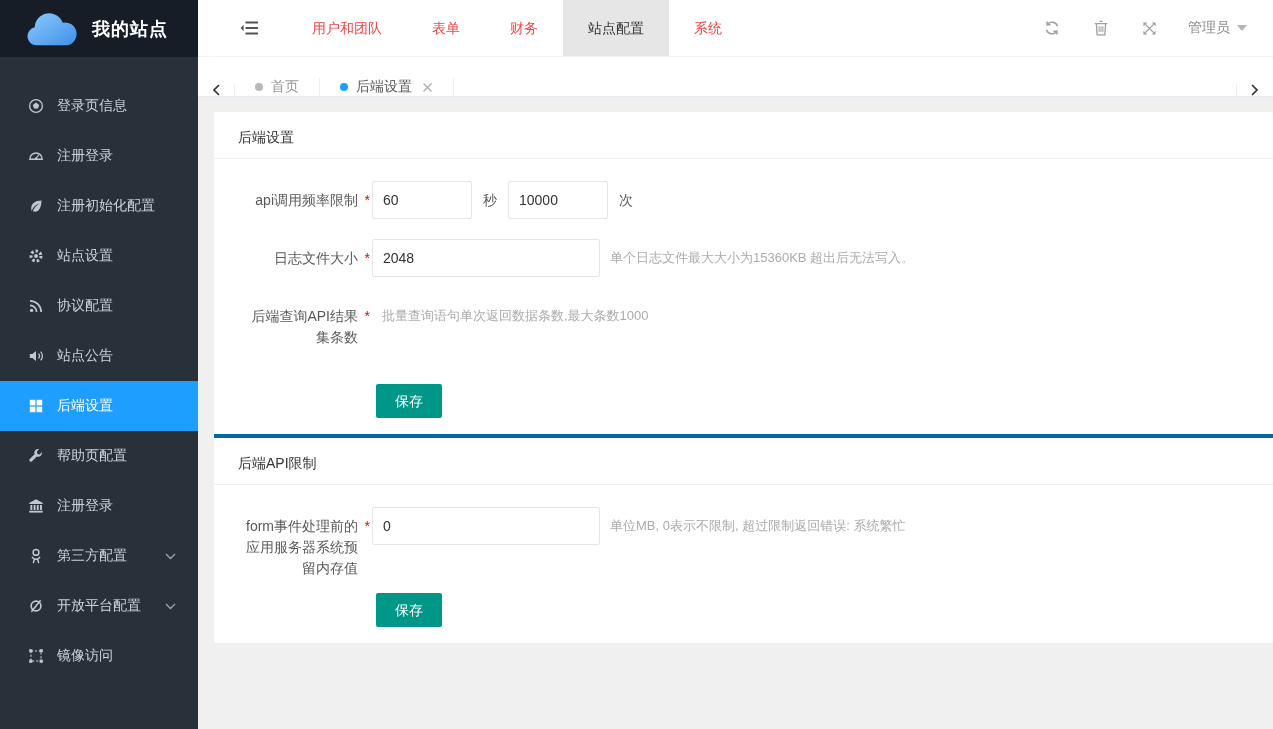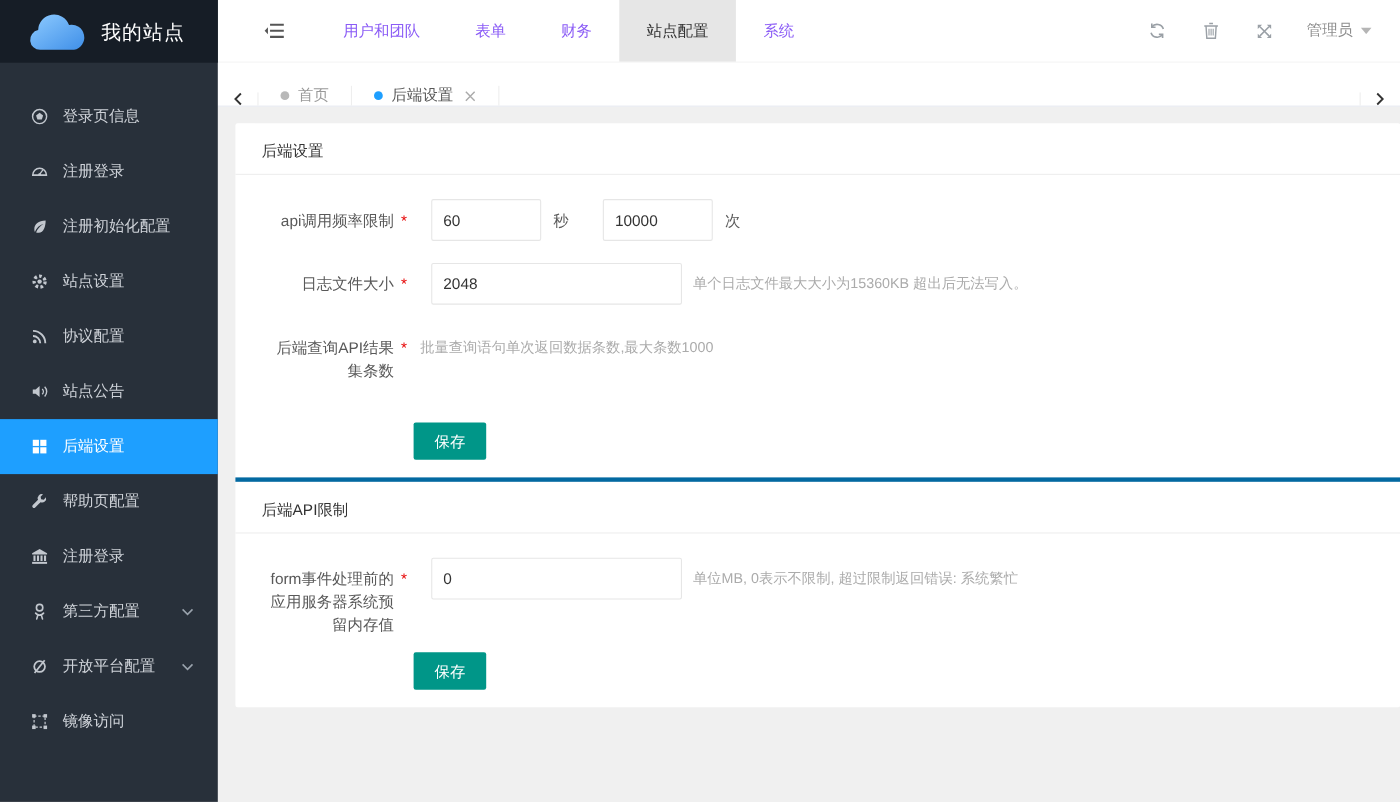--- a/index.html
+++ b/index.html
@@ -8,33 +8,33 @@
     font-family:"Liberation Sans","DejaVu Sans",sans-serif;
     font-size:14px; color:#333; background:#f0f0f0;
     position:relative; overflow:hidden;
   }
   svg { display:block; }
 
   
   .sidebar { position:absolute; left:0; top:0; bottom:0; width:198px; background:#28303a; z-index:3; }
   .logo { height:57px; background:#161d26; display:flex; align-items:center; padding-left:22px; }
   .logo-cloud { width:58px; height:40px; flex:0 0 auto; }
-  .logo-title { color:#fff; font-size:18px; font-weight:normal; margin-left:12px; letter-spacing:1px; }
+  .logo-title { color:#fff; font-size:18px; font-weight:bold; margin-left:12px; letter-spacing:1px; }
   .side-menu { list-style:none;margin-top:24px; }
   .side-item { height:50px; display:flex; align-items:center; padding-left:28px; color:#cfd3d9; cursor:pointer; }
   .side-item .sicon { width:16px; height:16px; margin-right:13px; flex:0 0 auto; color:#c2c7ce; }
   .side-item.active { background:#1e9fff; color:#fff; }
   .side-item.active .sicon { color:#fff; }
   .side-chevron { margin-left:auto; margin-right:22px; color:#9aa3ad; width:11px; height:7px; }
 
   
   .header { position:absolute; left:198px; top:0; right:0; height:57px; background:#fff; display:flex; align-items:center; border-bottom:1px solid #f2f2f2; z-index:2; }
   .collapse-btn { margin-left:42px; color:#555; cursor:pointer; }
   .nav-tabs { display:flex; height:100%; margin-left:28px; }
-  .nav-tab { padding:0 25px; line-height:57px; color:#8b5cf6; cursor:pointer; white-space:nowrap; }
+  .nav-tab { padding:0 25px; line-height:57px; color:#ef4444; cursor:pointer; white-space:nowrap; }
   .nav-tab.active { background:#e6e6e6; color:#333; }
   .header-spacer { flex:1; }
   .header-actions { display:flex; align-items:center; margin-right:20px; }
   .hicon-btn { padding:0 17px; color:#9aa0a6; cursor:pointer; height:57px; display:flex; align-items:center; }
   .admin-box { display:flex; align-items:center; gap:7px; color:#8d8d8d; padding:0 6px 0 14px; cursor:pointer; }
 
   
   .tabbar { position:absolute; left:198px; top:57px; right:0; height:40px; background:#fff; border-bottom:1px solid #e6e9ef; display:flex; align-items:flex-end; z-index:2; }
   .tab-arrow { width:37px; display:flex; align-items:center; justify-content:center; color:#333; cursor:pointer; }
   .tab-arrow.left { border-right:1px solid #eee; }
@@ -48,21 +48,21 @@
 
   
   .content { position:absolute; left:198px; top:97px; right:0; bottom:0; background:#f0f0f0; overflow:hidden; }
   .card { margin:15px 0 0 16px; background:#fff; border-radius:2px; }
   .section-title { font-size:14px; color:#333; padding:17px 24px 11px; border-bottom:1px solid #eee; }
   .section-2 { border-top:4px solid #0369a1; }
   .form-row { display:flex; align-items:flex-start; margin:20px 24px 0 24px; }
   .form-row.first { margin-top:22px; }
   .form-label { width:134px; padding-right:14px; padding-top:9px; position:relative; text-align:right; line-height:21px; font-size:14px; color:#595959; flex:0 0 auto; }
   .star { position:absolute; right:2px; top:9px; color:#e60000; }
-  .form-input { height:38px; border:1px solid #e6e6e6; border-radius:2px; padding:0 10px; font-size:14px; color:#333; outline:none; font-family:inherit; margin-left:20px; }
+  .form-input { height:38px; border:1px solid #e6e6e6; border-radius:2px; padding:0 10px; font-size:14px; color:#333; outline:none; font-family:inherit; margin-left:0; }
   .form-input.small { width:100px; }
   .form-input.wide { width:228px; }
   .unit { line-height:38px; color:#595959; margin:0 11px; }
   .hint { line-height:38px; color:#ababab; font-size:13px; margin-left:10px; white-space:nowrap; }
   .save-row { margin:36px 0 0 162px; padding-bottom:16px; }
   .section-2 .save-row { margin-top:14px; }
   .save-btn { display:inline-block; height:34px; line-height:34px; padding:0 19px; background:#009688; color:#fff; font-size:14px; border:none; border-radius:2px; cursor:pointer; font-family:inherit; }
 </style>
 </head>
 <body>

